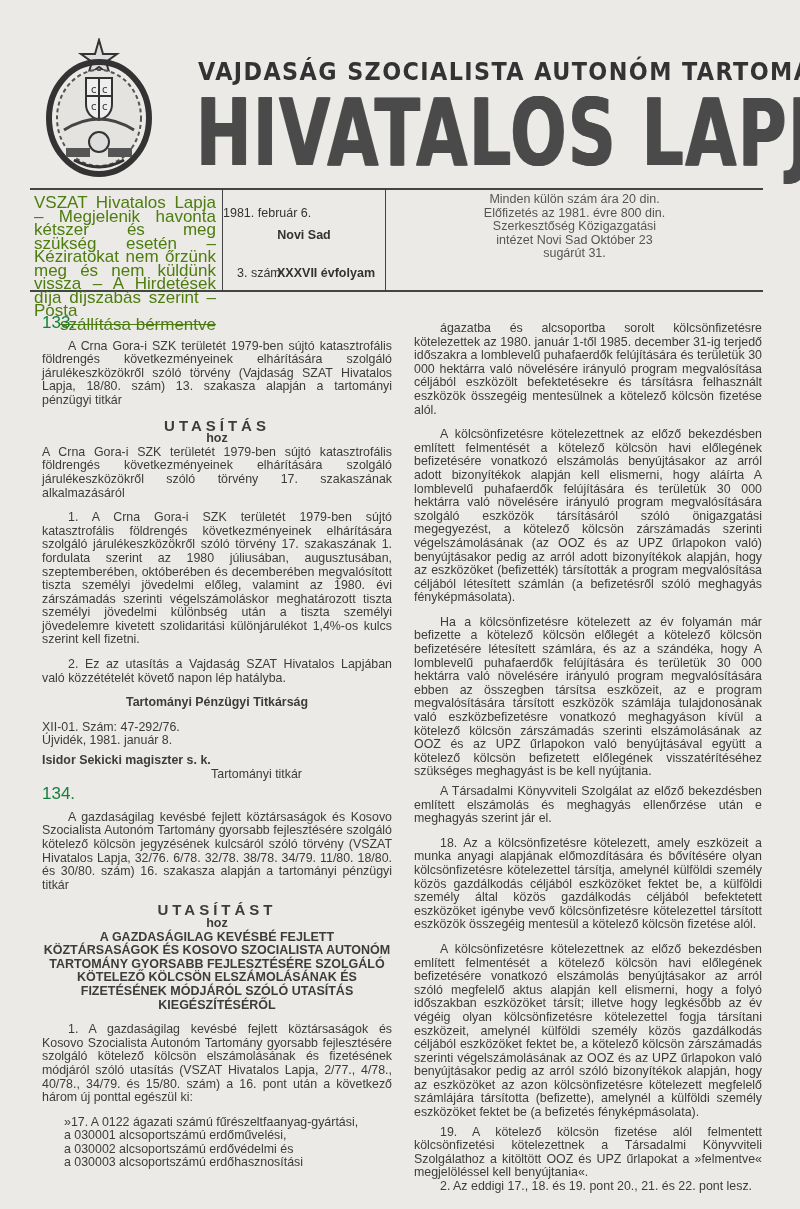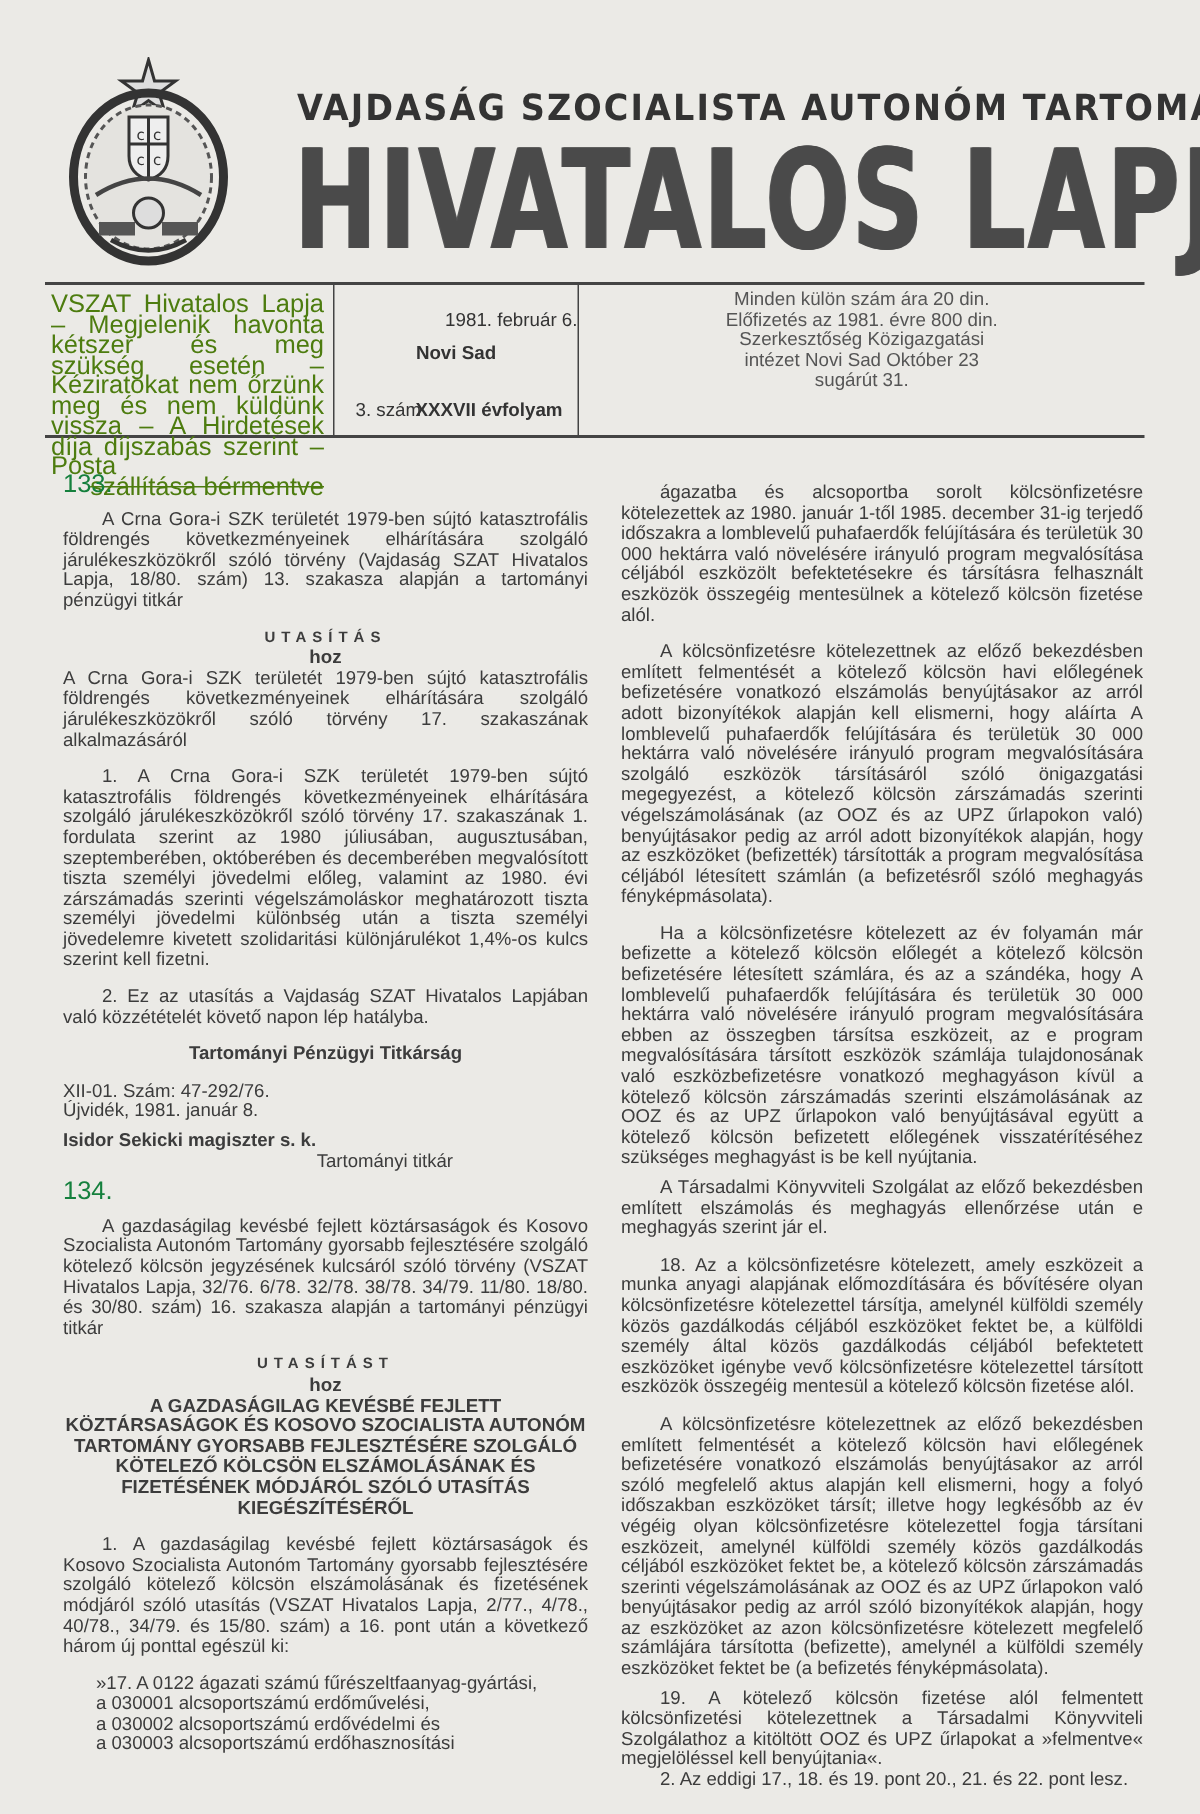--- a/index.html
+++ b/index.html
@@ -35,35 +35,35 @@
   }
   .info-left {
     width: 182px; padding: 6px 6px 0 4px; font-size: 17px; line-height: 13.5px;
     text-align: justify; border-right: 1.5px solid #444; color: #4d7c0f;
   }
   .info-left .ship { display:block; text-align:right; text-decoration: line-through; }
   .info-mid {
     width: 162px; border-right: 1.5px solid #444; position: relative;
     font-size: 12.5px; color: #333;
   }
-  .info-mid .date { position:absolute; top: 16px; width:100%; text-align:right; }
+  .info-mid .date { position:absolute; top: 16px; width:100%; text-align:left; }
   .info-mid .city { position:absolute; top: 38px; width:100%; text-align:center; font-weight:bold; }
   .info-mid .issue { position:absolute; left: 14px; top: 76px; }
   .info-mid .year { position:absolute; right: 10px; top: 76px; font-weight:bold; }
   .info-right {
     flex: 1; text-align: center; font-size: 12.5px; line-height: 13.5px; padding-top: 3px; color: #555;
   }
   .col { position: absolute; top: 316px; font-size: 12.4px; line-height: 13.6px; color: #3c3c3c; }
   .col-left { left: 42px; width: 350px; }
   .col-right { left: 414px; width: 348px; top: 322px; }
   .num { font-size: 17px; font-weight: normal; margin: 0 0 10px 0; color:#15803d; }
   p { margin: 0; text-align: justify; text-indent: 26px; }
   .gap { height: 11px; }
   .gap-s { height: 6px; }
-  .heading { text-align: center; font-weight: bold; letter-spacing: 4px; font-size: 10px; margin-top: 0; }
+  .heading { text-align: center; font-weight: bold; letter-spacing: 4px; font-size: 15px; margin-top: 0; }
   .hoz { text-align: center; font-weight: bold; font-size: 12.5px; }
   .noindent { text-indent: 0; }
   .bold-center { text-align:center; font-weight:bold; }
   .caps-title { text-align:center; font-weight:bold; font-size: 12.5px; line-height: 13.6px; }
   .sig-name { text-align:left; font-weight:bold; padding-right: 26px; }
   .sig-role { text-align:right; padding-right: 90px; }
   .list { padding-left: 22px; }
   .list div { white-space: nowrap; }
 </style>
 </head>

